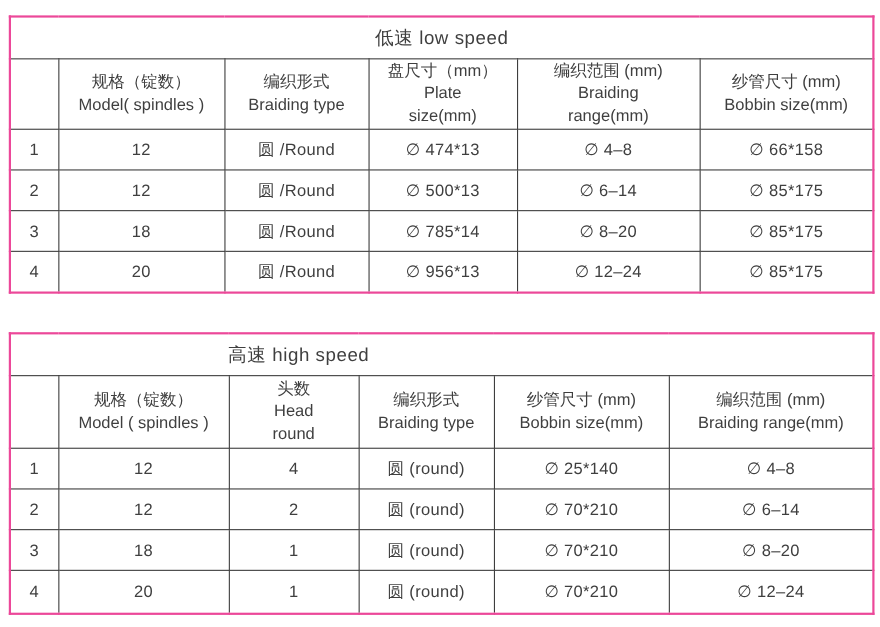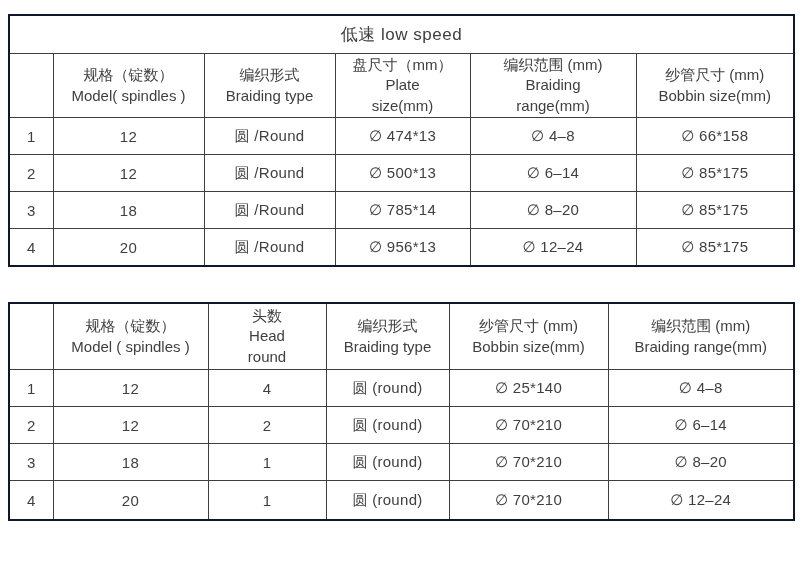--- a/index.html
+++ b/index.html
@@ -12,21 +12,21 @@
     height: 570px;
     font-family: "Liberation Sans", "DejaVu Sans", sans-serif;
     color: #3f3f3f;
     overflow: hidden;
   }
   .spec-table {
     border-collapse: collapse;
     table-layout: fixed;
     width: 785px;
     margin-left: 8px;
-    border: 2px solid #0f172a;
+    border: 2px solid #ec4899;
   }
   .spec-table.first { margin-top: 14px; }
   .spec-table.second { margin-top: 35px; }
   .spec-table td, .spec-table th {
     border: 1px solid #3e3e3e;
     text-align: center;
     vertical-align: middle;
     padding: 0;
     font-weight: 400;
     overflow: hidden;
@@ -122,20 +122,23 @@
   <colgroup>
     <col style="width:44px">
       <col style="width:155px">
       <col style="width:118px">
     <col style="width:123px">
       <col style="width:159px">
       <col style="width:186px">
   </colgroup>
   <tbody>
     <tr>
+      <td colspan="6" class="title-cell offset">高速 high speed</td>
+    </tr>
+    <tr>
       <th></th>
       <th>规格（锭数）
 Model ( spindles )</th>
       <th>头数
 Head
 round</th>
       <th>编织形式
 Braiding type</th>
       <th>纱管尺寸 (mm)
 Bobbin size(mm)</th>

